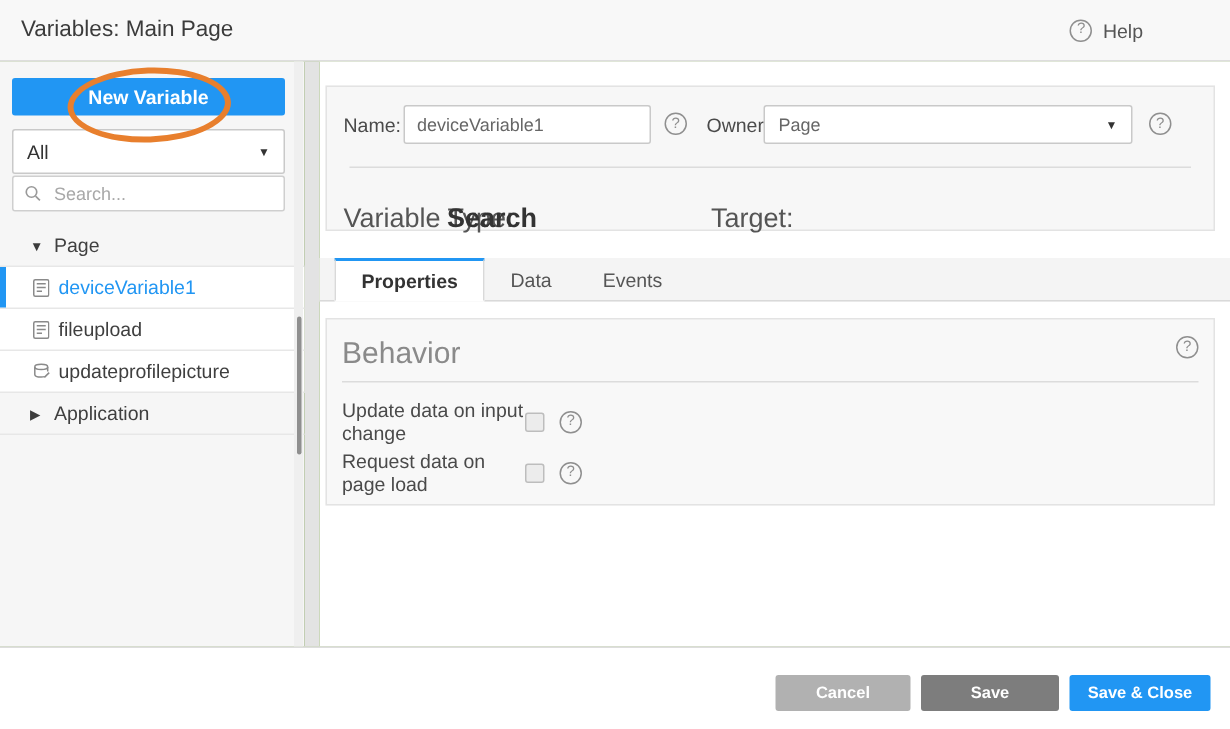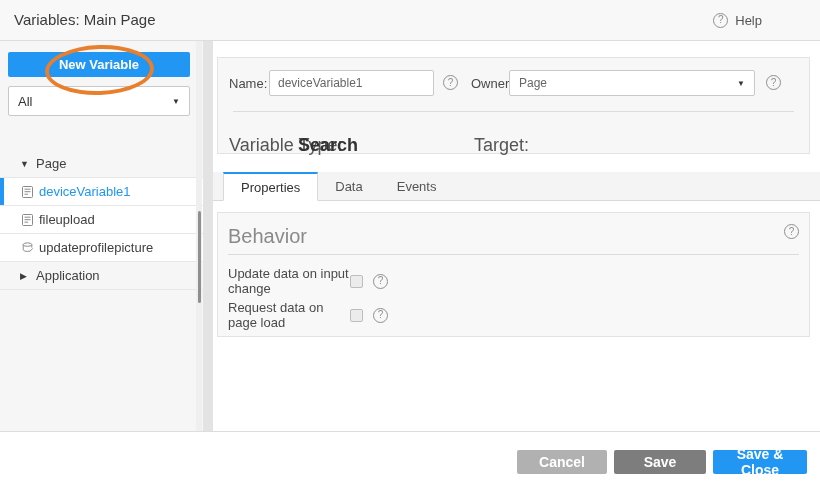--- a/index.html
+++ b/index.html
@@ -72,39 +72,39 @@
   .vt-label { position:absolute; left:11px; color:#555; }
   .vt-value { position:absolute; left:80px; color:#333; font-weight:bold; }
   .tg-label { position:absolute; left:256px; color:#555; }
   .tg-value { position:absolute; left:291px; color:#333; font-weight:bold; }
   .tabstrip { position:absolute; left:0; top:131px; width:100%; height:29px;
     background:#f4f4f4; border-bottom:1px solid #d9d9d9; box-sizing:border-box;
     display:flex; align-items:stretch; padding-left:10px; }
   .tab { display:flex; align-items:center; justify-content:center; font-size:13px;
     color:#555; padding:0 17px; cursor:pointer; box-sizing:border-box; }
   .tab.active { background:#fff; border:1px solid #d9d9d9; border-bottom:1px solid #fff;
-    border-top:2px solid #2196f3; color:#333; margin-bottom:-1px; }
+    border-top:2px solid #2196f3; color:#333; margin-bottom:-1px;font-weight:bold; }
   .behavior-panel { position:absolute; left:4px; top:171px; width:593px; height:125px;
     background:#f8f8f8; border:1px solid #e3e3e3; box-sizing:border-box; }
   .bp-head { position:absolute; left:10px; top:12px; font-size:20px; color:#8a8a8a; }
   .bp-help { position:absolute; right:10px; top:11px; }
   .bp-divider { position:absolute; left:10px; right:10px; top:41px; border-top:1px solid #dcdcdc; }
   .bp-row { position:absolute; left:10px; right:10px; height:18px;
     display:flex; align-items:center; font-size:13px; color:#4a4a4a; }
   .bp-row1 { top:59px; } .bp-row2 { top:93px; }
   .bp-label { width:122px; flex:none; }
   .checkbox { width:13px; height:13px; background:#ececec; border:1px solid #bdbdbd;
     border-radius:2px; box-sizing:border-box; flex:none; cursor:pointer; }
   .bp-row .help-icon { margin-left:10px; }
   
   .footer { position:absolute; left:0; top:431px; width:100%; height:55px;
     background:#fff; border-top:1px solid #dddddd; box-sizing:border-box; }
   .footer-buttons { position:absolute; right:13px; top:18px; display:flex; gap:7px; }
   .btn { height:24px; border:none; border-radius:2px; color:#fff; font-weight:bold;
-    font-size:14px; font-family:inherit; cursor:pointer; display:flex;
+    font-size:11px; font-family:inherit; cursor:pointer; display:flex;
     align-items:center; justify-content:center; }
   .btn-cancel { background:#b1b1b1; width:90px; }
   .btn-save { background:#7d7d7d; width:92px; }
   .btn-save-close { background:#2196f3; width:94px; }
 </style>
 </head>
 <body>
 
 <div class="app">
 
@@ -118,20 +118,27 @@
 
   <div class="sidebar">
     <button class="btn-new">New Variable</button>
     <div class="annotation-ellipse"></div>
 
     <div class="filter-select">
       <span>All</span>
       <span class="caret-down">▼</span>
     </div>
 
+    <div class="search-box">
+      <svg width="12" height="12" viewBox="0 0 12 12">
+        <circle cx="5" cy="5" r="3.5" fill="none" stroke="#9a9a9a" stroke-width="1.1"></circle>
+        <line x1="7.7" y1="7.7" x2="10.6" y2="10.6" stroke="#9a9a9a" stroke-width="1.1"></line>
+      </svg>
+      <input type="text" placeholder="Search..." style="">
+    </div>
 
     <div class="tree">
       <div class="tree-row group">
         <span class="tree-toggle">▼</span>
         <span>Page</span>
       </div>
       <div class="tree-row item selected">
         <span class="tree-icon">
           <svg width="11" height="12" viewBox="0 0 11 12">
               <rect x="0.5" y="0.5" width="10" height="11" rx="1" fill="none" stroke="#8a8a8a"></rect>

